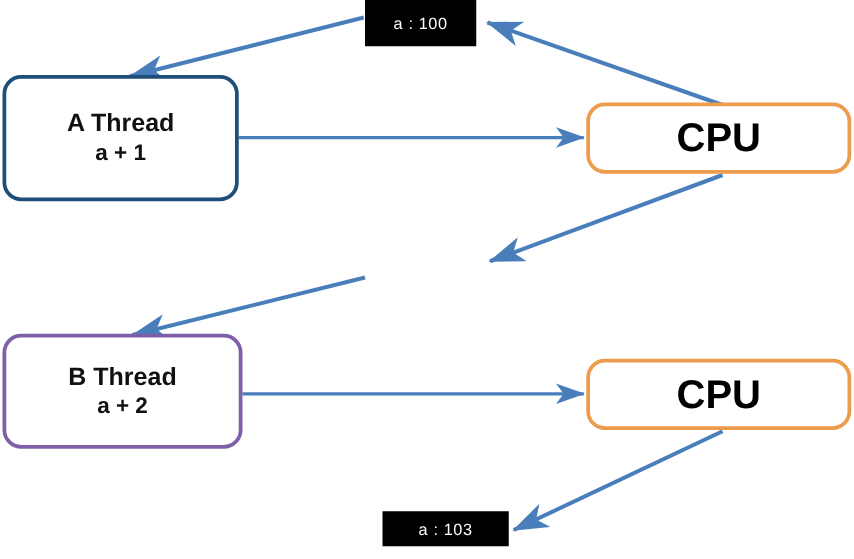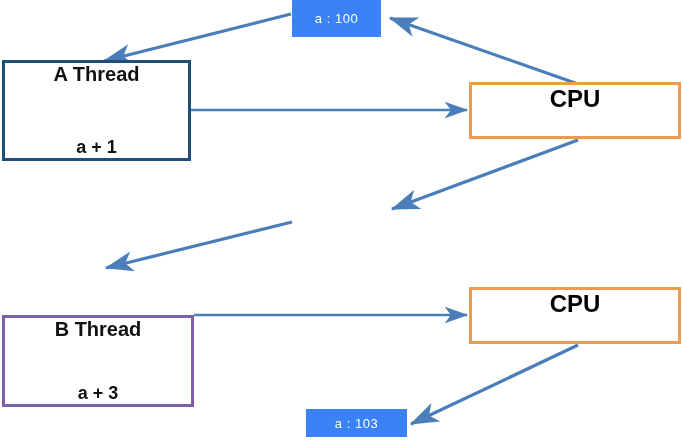--- a/index.html
+++ b/index.html
@@ -24,22 +24,23 @@
     width: 683px;
     height: 447px;
   }
   .node {
     position: absolute;
     background: #ffffff;
     box-sizing: border-box;
     display: flex;
     flex-direction: column;
     align-items: center;
-    justify-content: space-between;
+    justify-content: center;
     z-index: 2;
+    border-radius: 15px;
   }
   .node-thread {
     border: 3px solid #1f4e79;
   }
   .node-thread.purple {
     border: 3px solid #7e60a8;
   }
   .node-cpu {
     border: 3px solid #ed9c4d;
   }
@@ -51,28 +52,28 @@
     letter-spacing: 0px;
   }
   .thread-line2 {
     font-size: 18px;
     font-weight: bold;
     color: #111111;
     line-height: 1.18;
     letter-spacing: 0px;
   }
   .cpu-label {
-    font-size: 24px;
+    font-size: 32px;
     font-weight: bold;
     color: #000000;
     letter-spacing: 0px;
   }
   .value-box {
     position: absolute;
-    background: #3b82f6;
+    background: #000000;
     display: flex;
     align-items: center;
     justify-content: center;
     z-index: 3;
   }
   .value-text {
     font-size: 13px;
     color: #ffffff;
     letter-spacing: 0.5px;
   }
@@ -102,23 +103,23 @@
     <line x1="194" y1="315" x2="467" y2="315" stroke="#4a7ebb" stroke-width="2.6" marker-end="url(#ah)"></line>
 
     <line x1="578" y1="345" x2="411" y2="424" stroke="#4a7ebb" stroke-width="3.2" marker-end="url(#ah)"></line>
   </svg>
 
   <div class="node node-thread" style="left:2px; top:60px; width:189px; height:101px;">
     <div class="thread-line1">A Thread</div>
     <div class="thread-line2">a + 1</div>
   </div>
 
-  <div class="node node-thread purple" style="left:2px; top:267px; width:192px; height:92px;margin-top:48px;">
+  <div class="node node-thread purple" style="left:2px; top:267px; width:192px; height:92px;">
     <div class="thread-line1">B Thread</div>
-    <div class="thread-line2">a + 3</div>
+    <div class="thread-line2">a + 2</div>
   </div>
 
   <div class="node node-cpu" style="left:469px; top:82px; width:212px; height:57px;">
     <div class="cpu-label">CPU</div>
   </div>
 
   <div class="node node-cpu" style="left:469px; top:287px; width:212px; height:57px;">
     <div class="cpu-label">CPU</div>
   </div>
 

